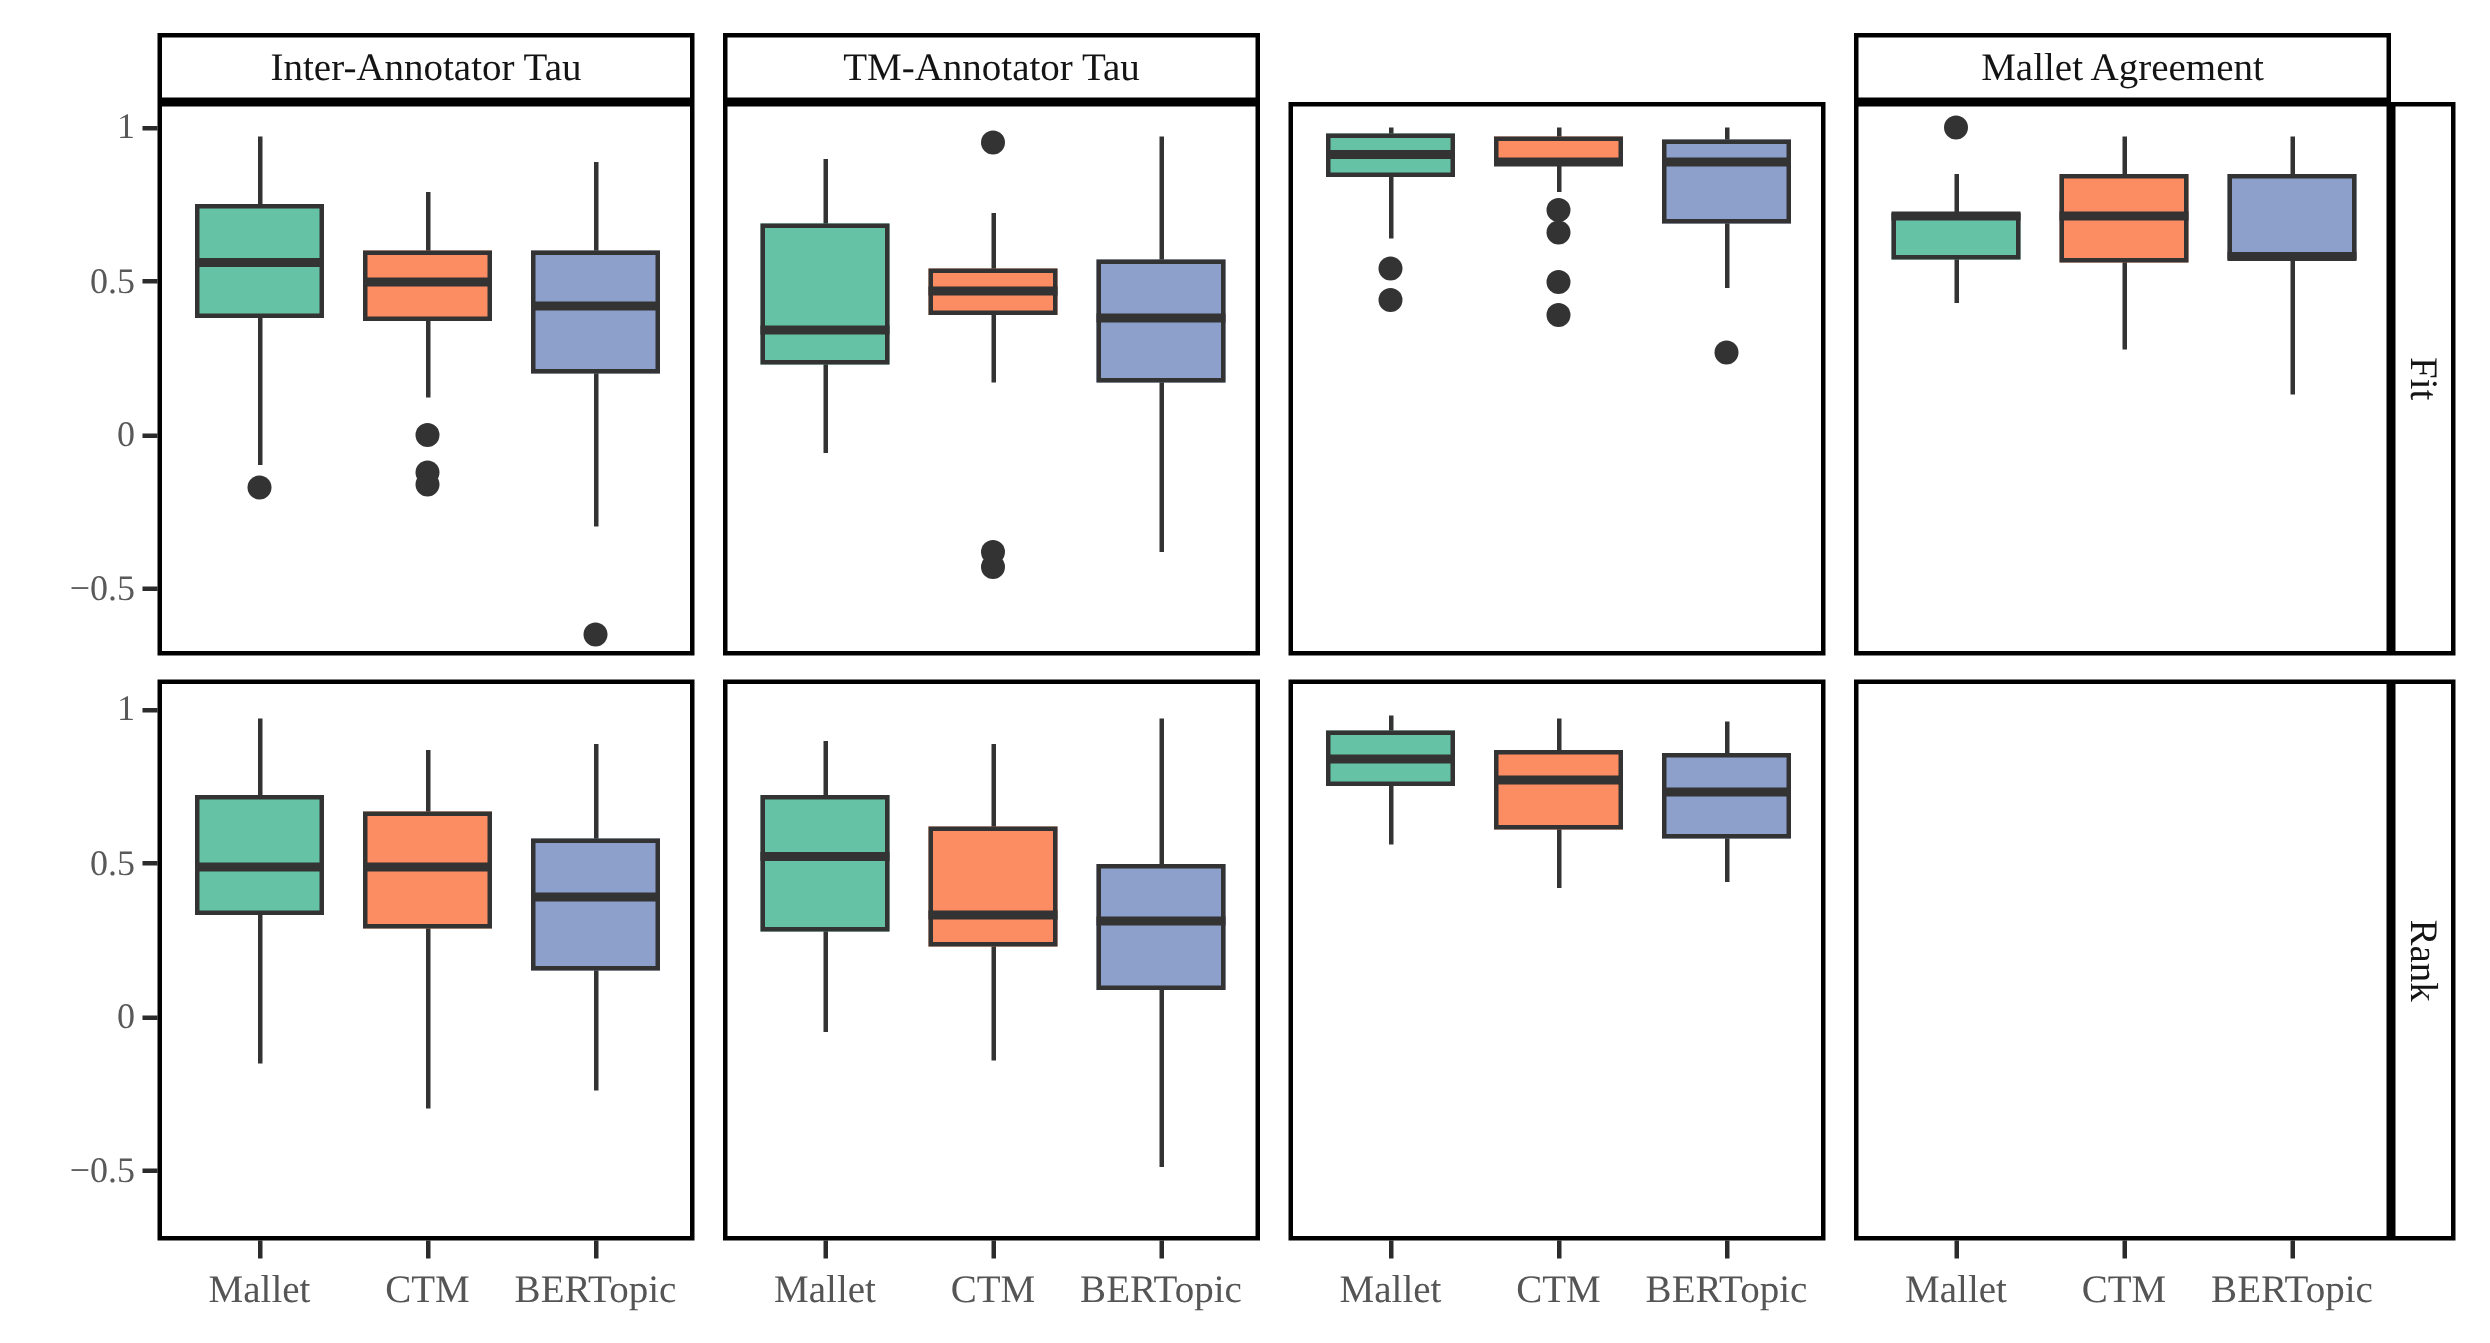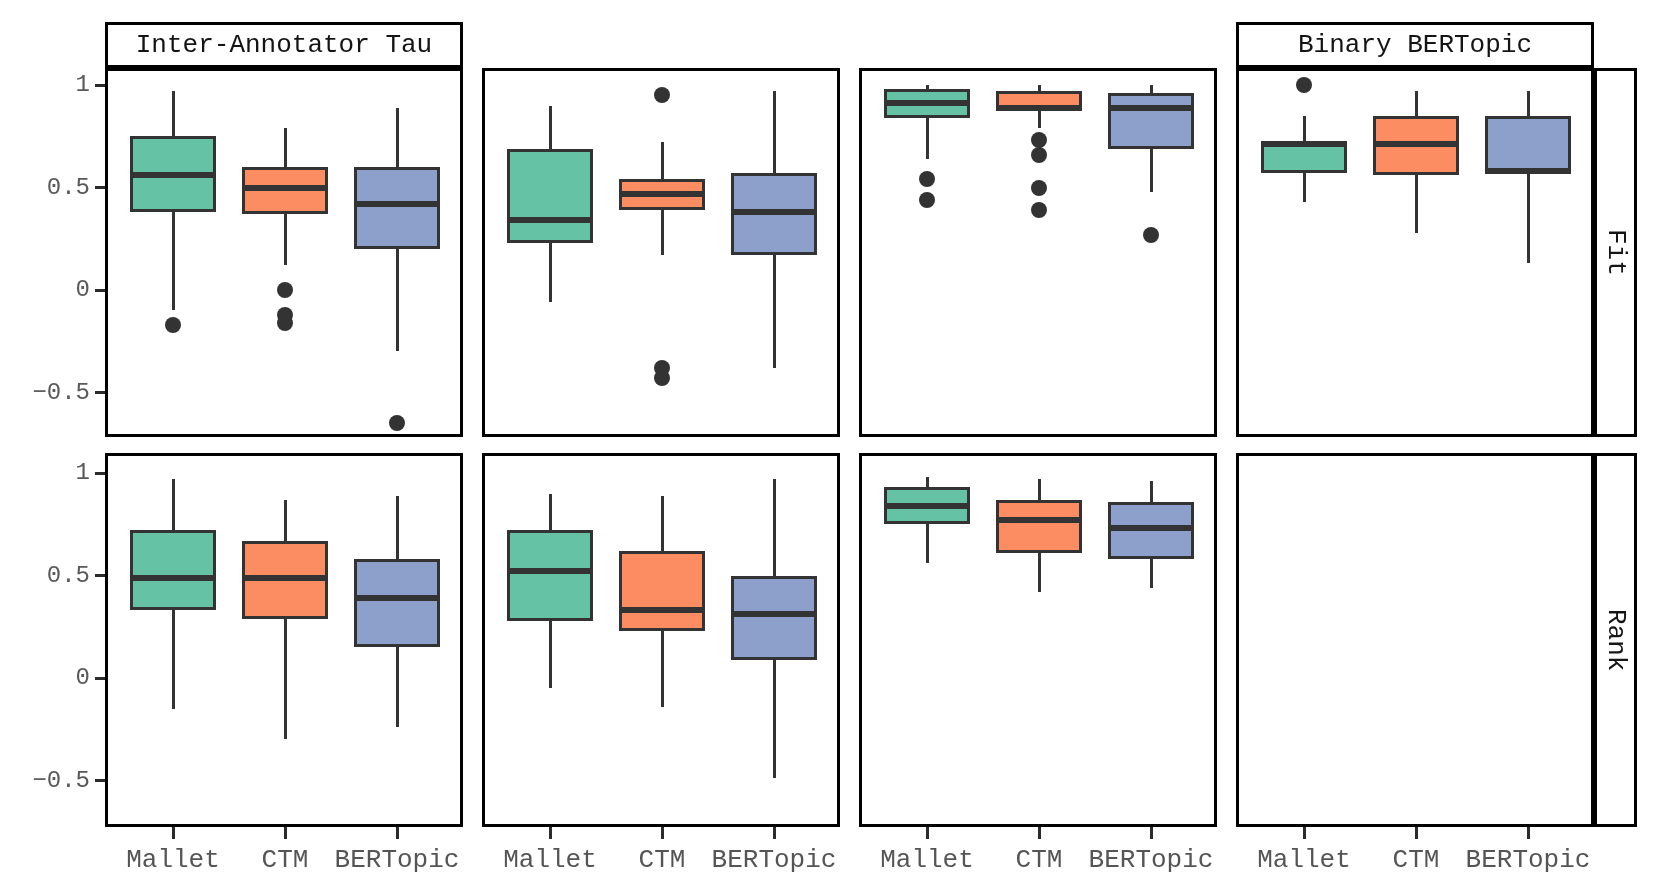--- a/index.html
+++ b/index.html
@@ -1,21 +1,21 @@
 <!DOCTYPE html>
 <html><head>
 <meta charset="utf-8">
 <style>
   html, body { margin: 0; padding: 0; background: #ffffff; }
   #figure {
     position: relative;
     width: 1660px;
     height: 895px;
     background: #ffffff;
-    font-family: Liberation Mono, monospace;
+    font-family: Liberation Serif, serif;
     overflow: hidden;
   }
   .panel {
     position: absolute;
     border: 3px solid #000000;
     background: transparent;
     box-sizing: border-box;
     pointer-events: none;
   }
   .strip {
@@ -60,21 +60,22 @@
     border-radius: 50%;
     width: 16px;
     height: 16px;
   }
 </style>
 </head>
 <body>
 
 <div id="figure">
     <div class="strip" style="left: 105px; top: 22px; width: 358px; height: 46px;">Inter-Annotator Tau</div>
-    <div class="strip" style="left: 1236px; top: 22px; width: 358px; height: 46px;">Binary BERTopic</div>
+    <div class="strip" style="left: 482px; top: 22px; width: 358px; height: 46px;">TM-Annotator Tau</div>
+    <div class="strip" style="left: 1236px; top: 22px; width: 358px; height: 46px;">Mallet Agreement</div>
     <div class="strip side" style="left: 1594px; top: 68px; width: 43px; height: 369px;">Fit</div>
     <div class="strip side" style="left: 1594px; top: 453px; width: 43px; height: 374px;">Rank</div>
     <div class="ytick-label" style="left: 0px; width: 90px; top: 70px;">1</div>
     <div class="tickmark" style="left: 95px; top: 83.5px; width: 10px; height: 3px;"></div>
     <div class="ytick-label" style="left: 0px; width: 90px; top: 172.5px;">0.5</div>
     <div class="tickmark" style="left: 95px; top: 186px; width: 10px; height: 3px;"></div>
     <div class="ytick-label" style="left: 0px; width: 90px; top: 275px;">0</div>
     <div class="tickmark" style="left: 95px; top: 288.5px; width: 10px; height: 3px;"></div>
     <div class="ytick-label" style="left: 0px; width: 90px; top: 377.5px;">−0.5</div>
     <div class="tickmark" style="left: 95px; top: 391px; width: 10px; height: 3px;"></div>

